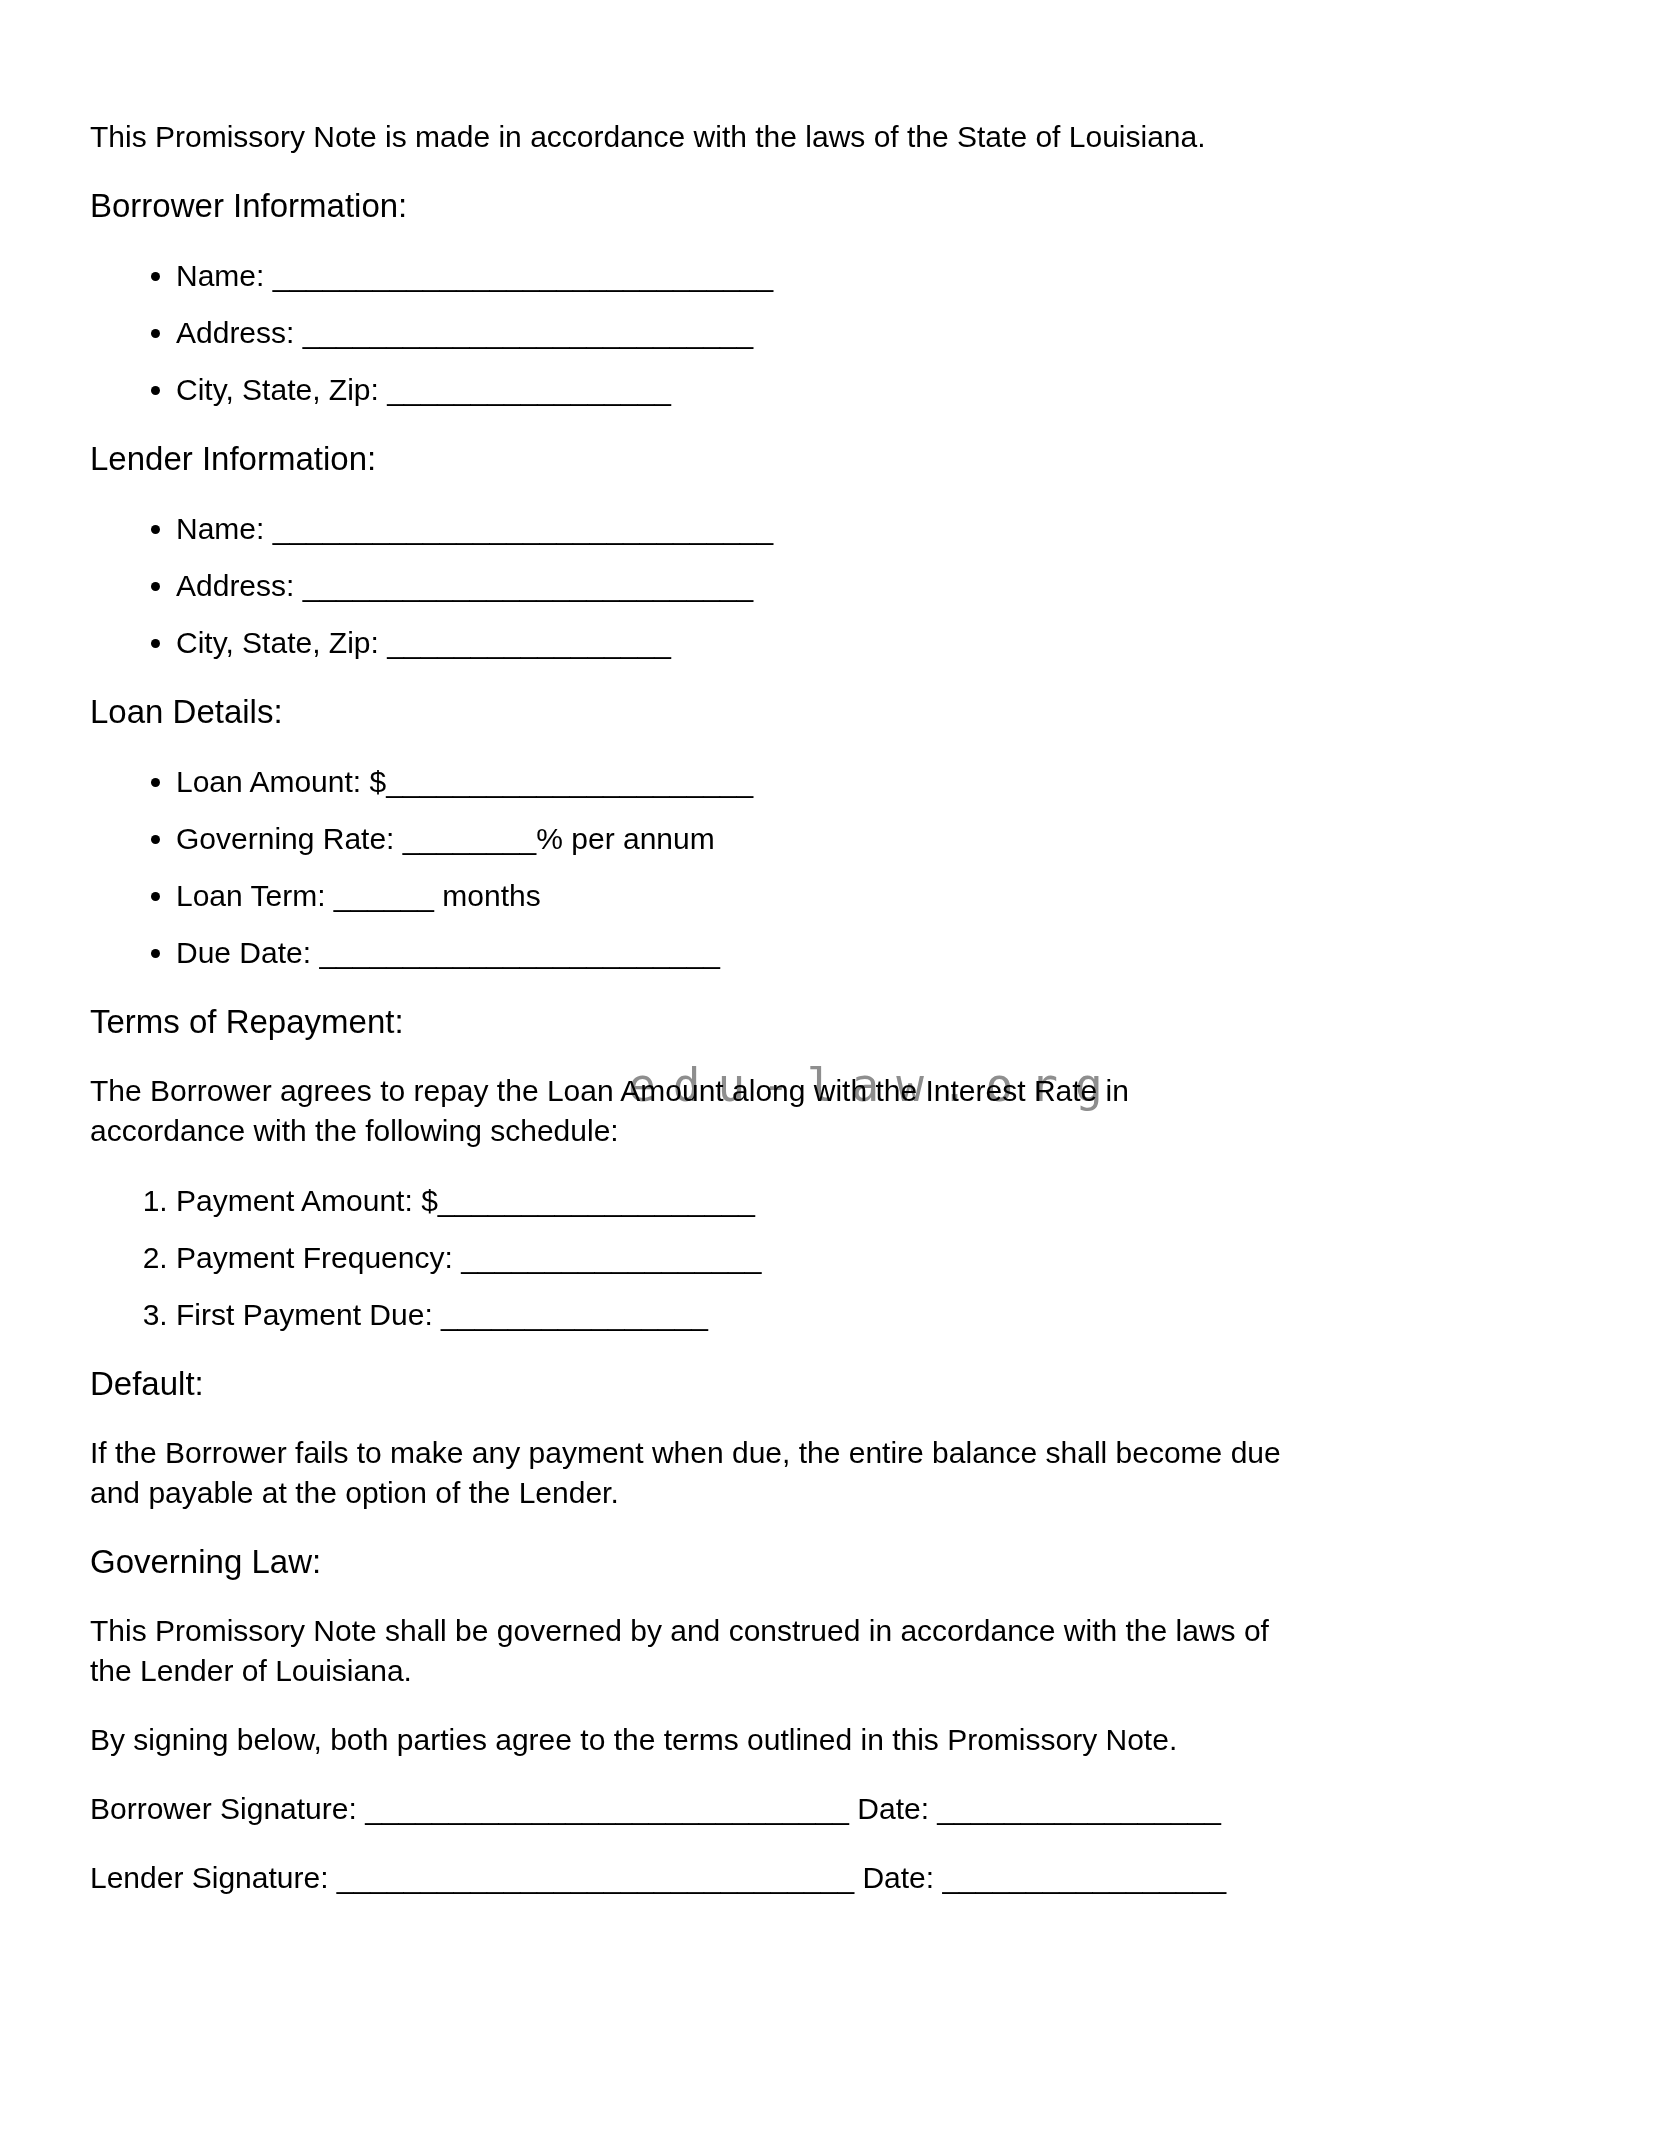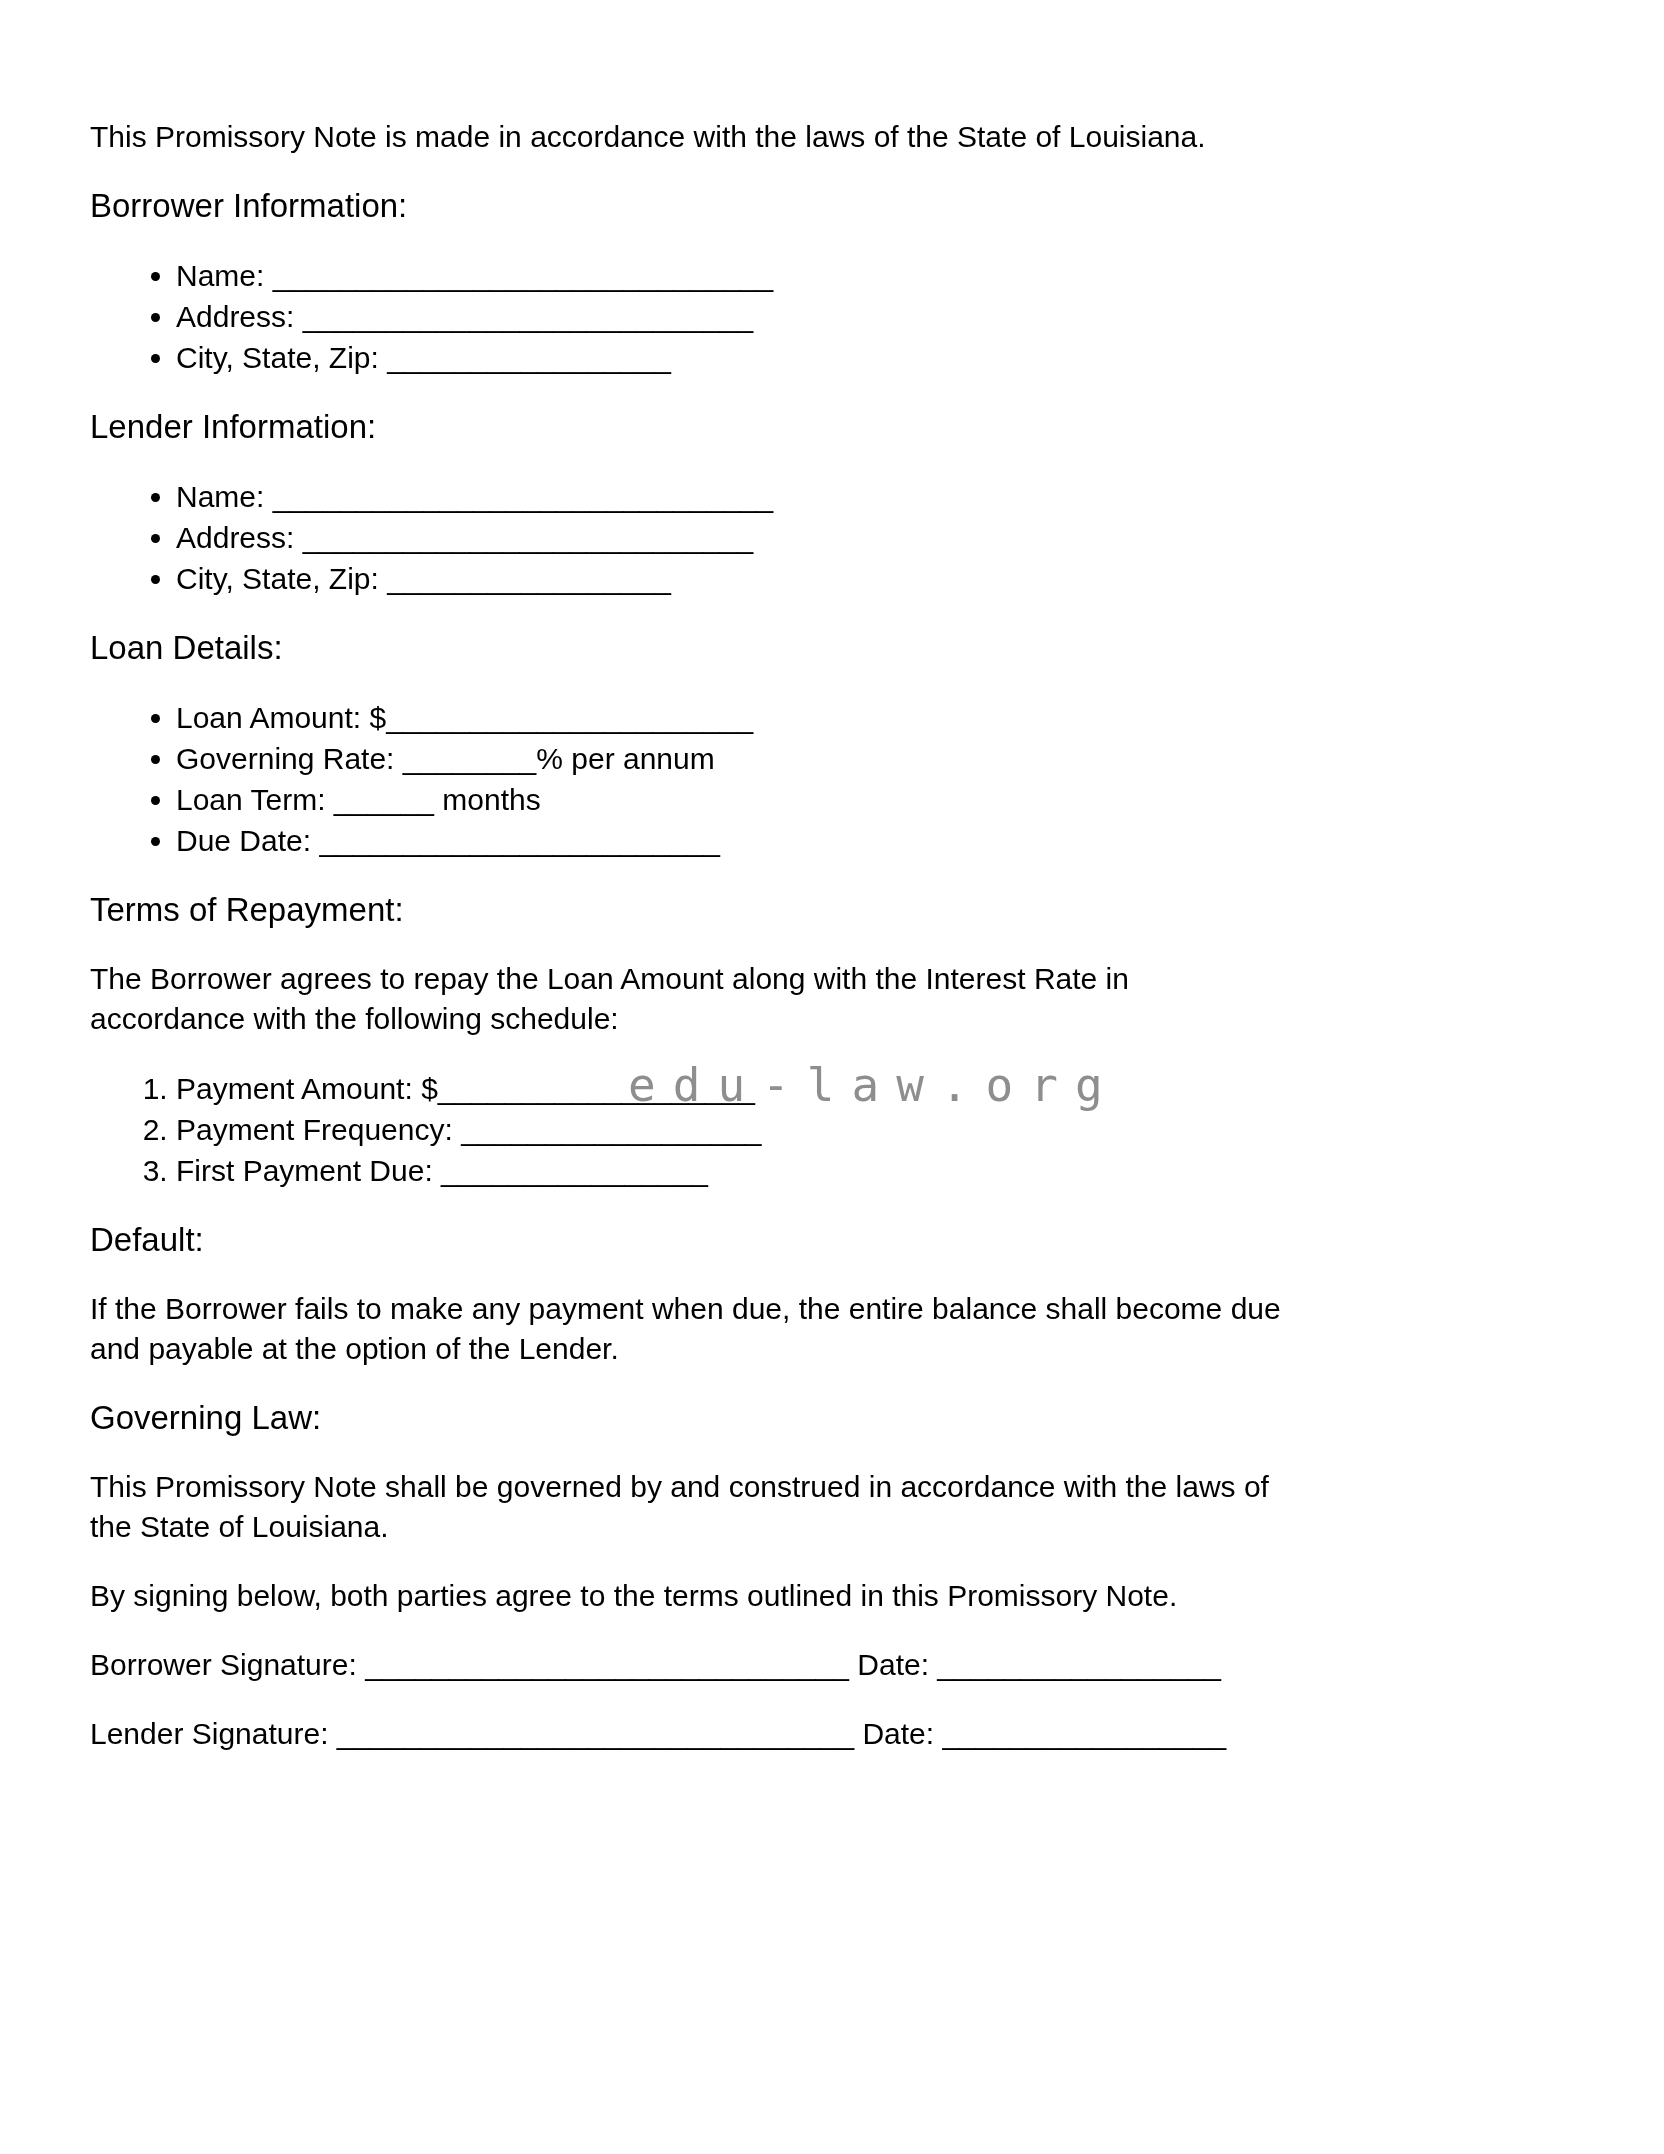--- a/index.html
+++ b/index.html
@@ -34,20 +34,21 @@
     font-weight: normal;
     margin: 29px 0 0 0;
   }
   ul.blank-list, ol.blank-list {
     font-size: 30px;
     margin: 29px 0 0 0;
     padding-left: 86px;
   }
   ul.blank-list li, ol.blank-list li {
     line-height: 41px;
+    margin-top: 16px;
   }
   .watermark {
     position: absolute;
     z-index: 0;
     left: 628px;
     top: 1058px;
     font-family: "DejaVu Sans Mono", monospace;
     font-size: 46px;
     letter-spacing: 17px;
     white-space: nowrap;
@@ -95,21 +96,21 @@
       <li>Payment Frequency: __________________</li>
       <li>First Payment Due: ________________</li>
     </ol>
 
     <h3 class="sec-heading">Default:</h3>
     <p class="para">If the Borrower fails to make any payment when due, the entire balance shall become due
 and payable at the option of the Lender.</p>
 
     <h3 class="sec-heading">Governing Law:</h3>
     <p class="para">This Promissory Note shall be governed by and construed in accordance with the laws of
-the State of Louisiana.</p>
+the Lender of Louisiana.</p>
 
     <p class="para">By signing below, both parties agree to the terms outlined in this Promissory Note.</p>
 
     <p class="para">Borrower Signature: _____________________________ Date: _________________</p>
 
     <p class="para">Lender Signature: _______________________________ Date: _________________</p>
 
   </div>
 </div>
 

